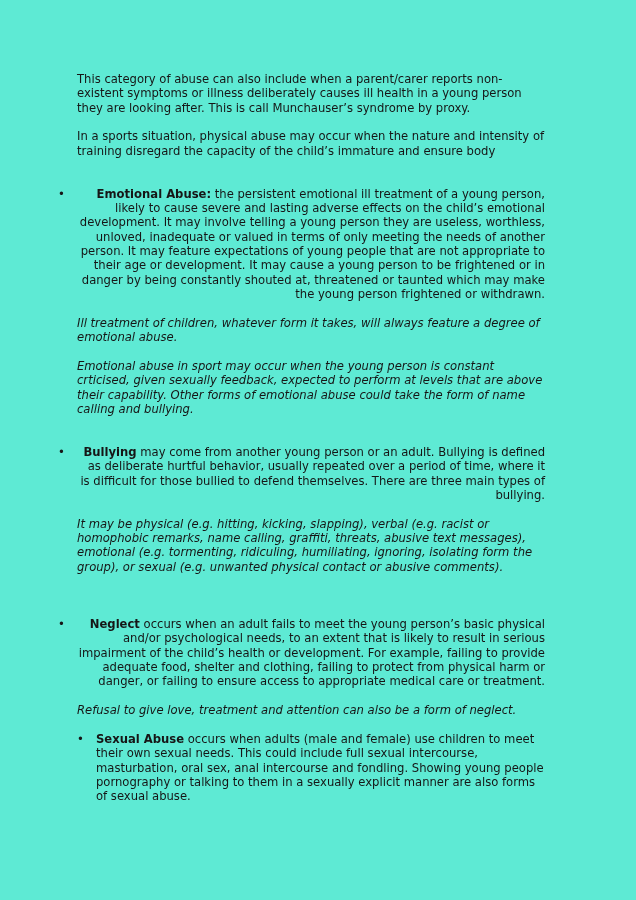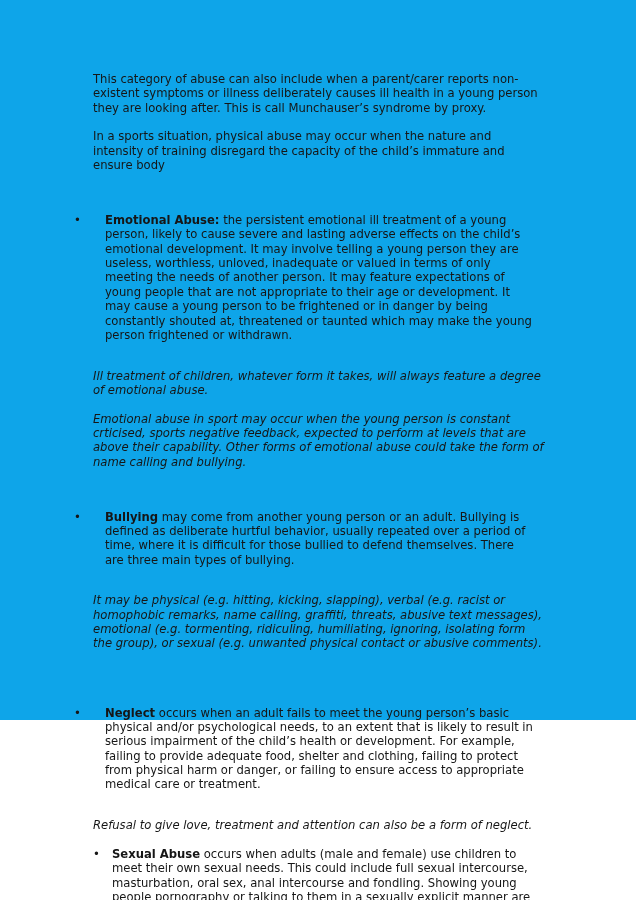--- a/index.html
+++ b/index.html
@@ -11,24 +11,24 @@
     height: 900px;
     background: #ffffff;
     font-family: "DejaVu Sans", "Liberation Sans", sans-serif;
     color: #161616;
     -webkit-font-smoothing: antialiased;
   }
 
   .page {
     position: relative;
     width: 636px;
-    height: 720px;
+    height: 900px;
     box-sizing: border-box;
-    padding: 72px 91px 0 74px;
-    background: #0ea5e9;
+    padding: 72px 91px 0 58px;
+    background: #5eead4;
   }
 
   .doc-body {
     font-size: 11.6px;
     line-height: 14.35px;
     text-align: left;
   }
 
   
   p.para {
@@ -50,21 +50,22 @@
     position: absolute;
     left: 0;
     top: 0;
     width: 12px;
     font-size: 11.6px;
     line-height: 14.35px;
     color: #161616;
   }
   .bullet-item > .btext {
     display: block;
-    margin: 12px;
+    margin: 0;
+    text-align: right;
   }
 
   
   .subbullet-item {
     position: relative;
     margin: 0 0 0 19px;
     padding-left: 19px;
   }
   .subbullet-item > .marker {
     position: absolute;
@@ -108,21 +109,21 @@
       <span class="marker">•</span>
       <span class="btext"><span class="lead">Emotional Abuse:</span><span> the persistent emotional ill treatment of a young person, likely to cause severe and lasting adverse effects on the child’s emotional development.  It may involve telling a young person they are useless, worthless, unloved, inadequate or valued in terms of only meeting the needs of another person.  It may feature expectations of young people that are not appropriate to their age or development.  It may cause a young person to be frightened or in danger by being constantly shouted at, threatened or taunted which may make the young person frightened or withdrawn.</span></span>
     </div>
 
     <div class="gap-line"></div>
 
     <p class="bullet-body">Ill treatment of children, whatever form it takes, will always feature a degree of emotional abuse.</p>
 
     <div class="gap-line"></div>
 
-    <p class="bullet-body">Emotional abuse in sport may occur when the young person is constant crticised, sports negative feedback, expected to perform at levels that are above their capability.  Other forms of emotional abuse could take the form of name calling and bullying.</p>
+    <p class="bullet-body">Emotional abuse in sport may occur when the young person is constant crticised, given sexually feedback, expected to perform at levels that are above their capability.  Other forms of emotional abuse could take the form of name calling and bullying.</p>
 
     <div class="gap-block"></div>
 
     <div class="bullet-item">
       <span class="marker">•</span>
       <span class="btext"><span class="lead">Bullying</span><span> may come from another young person or an adult.  Bullying is defined as deliberate hurtful behavior, usually repeated over a period of time, where it is difficult for those bullied to defend themselves.  There are three main types of bullying.</span></span>
     </div>
 
     <div class="gap-line"></div>
 

